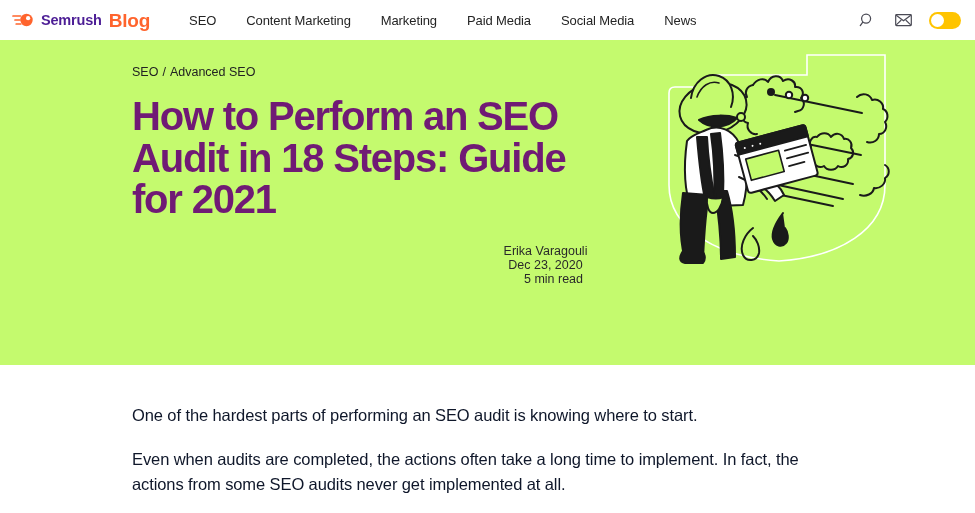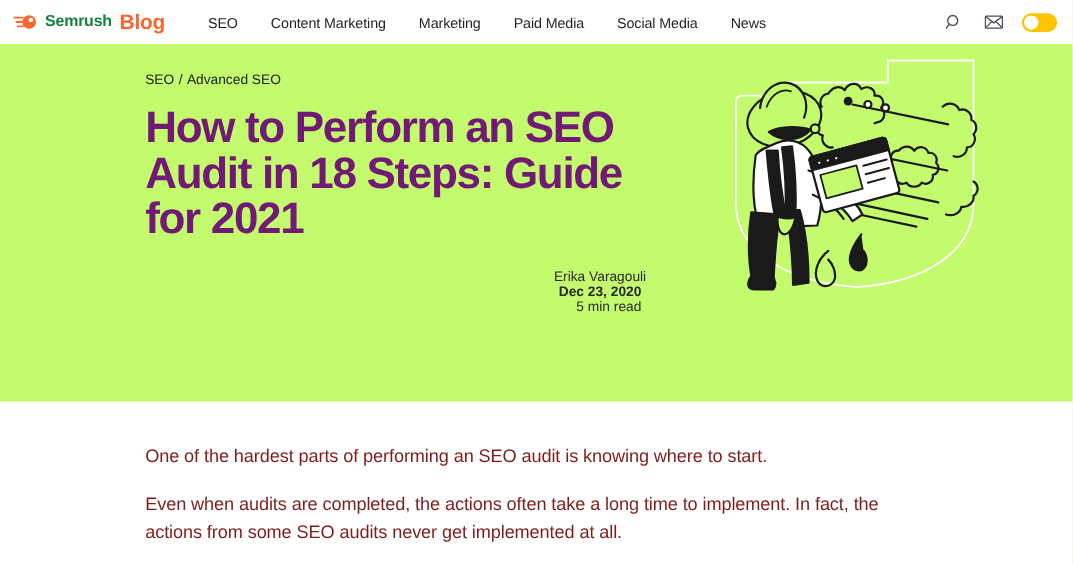--- a/index.html
+++ b/index.html
@@ -36,21 +36,21 @@
   .brand-mark {
     width: 22px;
     height: 16px;
     display: block;
     flex: none;
   }
   .brand-text {
     font-size: 14.5px;
     font-weight: bold;
     letter-spacing: -0.2px;
-    color: #15803d;
+    color: #4c1d95;
     line-height: 1;
   }
   .brand-sub {
     font-size: 19px;
     font-weight: bold;
     letter-spacing: -0.2px;
     color: #ff642d;
     line-height: 1;
   }
 
@@ -143,42 +143,42 @@
 
   .byline {
     display: flex;
     align-items: center;
     gap: 0;
     font-size: 12.5px;
     color: #2a2a2a;
     flex-direction: column;
   }
   .byline .author { cursor: pointer; margin-right: 16px; }
-  .byline .date { margin-right: 16px; font-weight: bold; }
+  .byline .date { margin-right: 16px; }
   .byline .readtime { }
 
   .hero-art {
     position: absolute;
     right: 78px;
     top: 5px;
     width: 240px;
     height: 225px;
     pointer-events: none;
   }
   .hero-art svg { display: block; width: 100%; height: 100%; }
 
   
   .article {
     padding: 38px 132px 0 132px;
     background: #ffffff;
   }
   .article p {
     font-size: 16.5px;
     line-height: 1.55;
-    color: #7f1d1d;
+    color: #0f172a;
     margin-bottom: 18px;
     max-width: 716px;
     letter-spacing: -0.1px;
   }
 </style>
 </head>
 <body>
 
 <header class="site-header">
 

